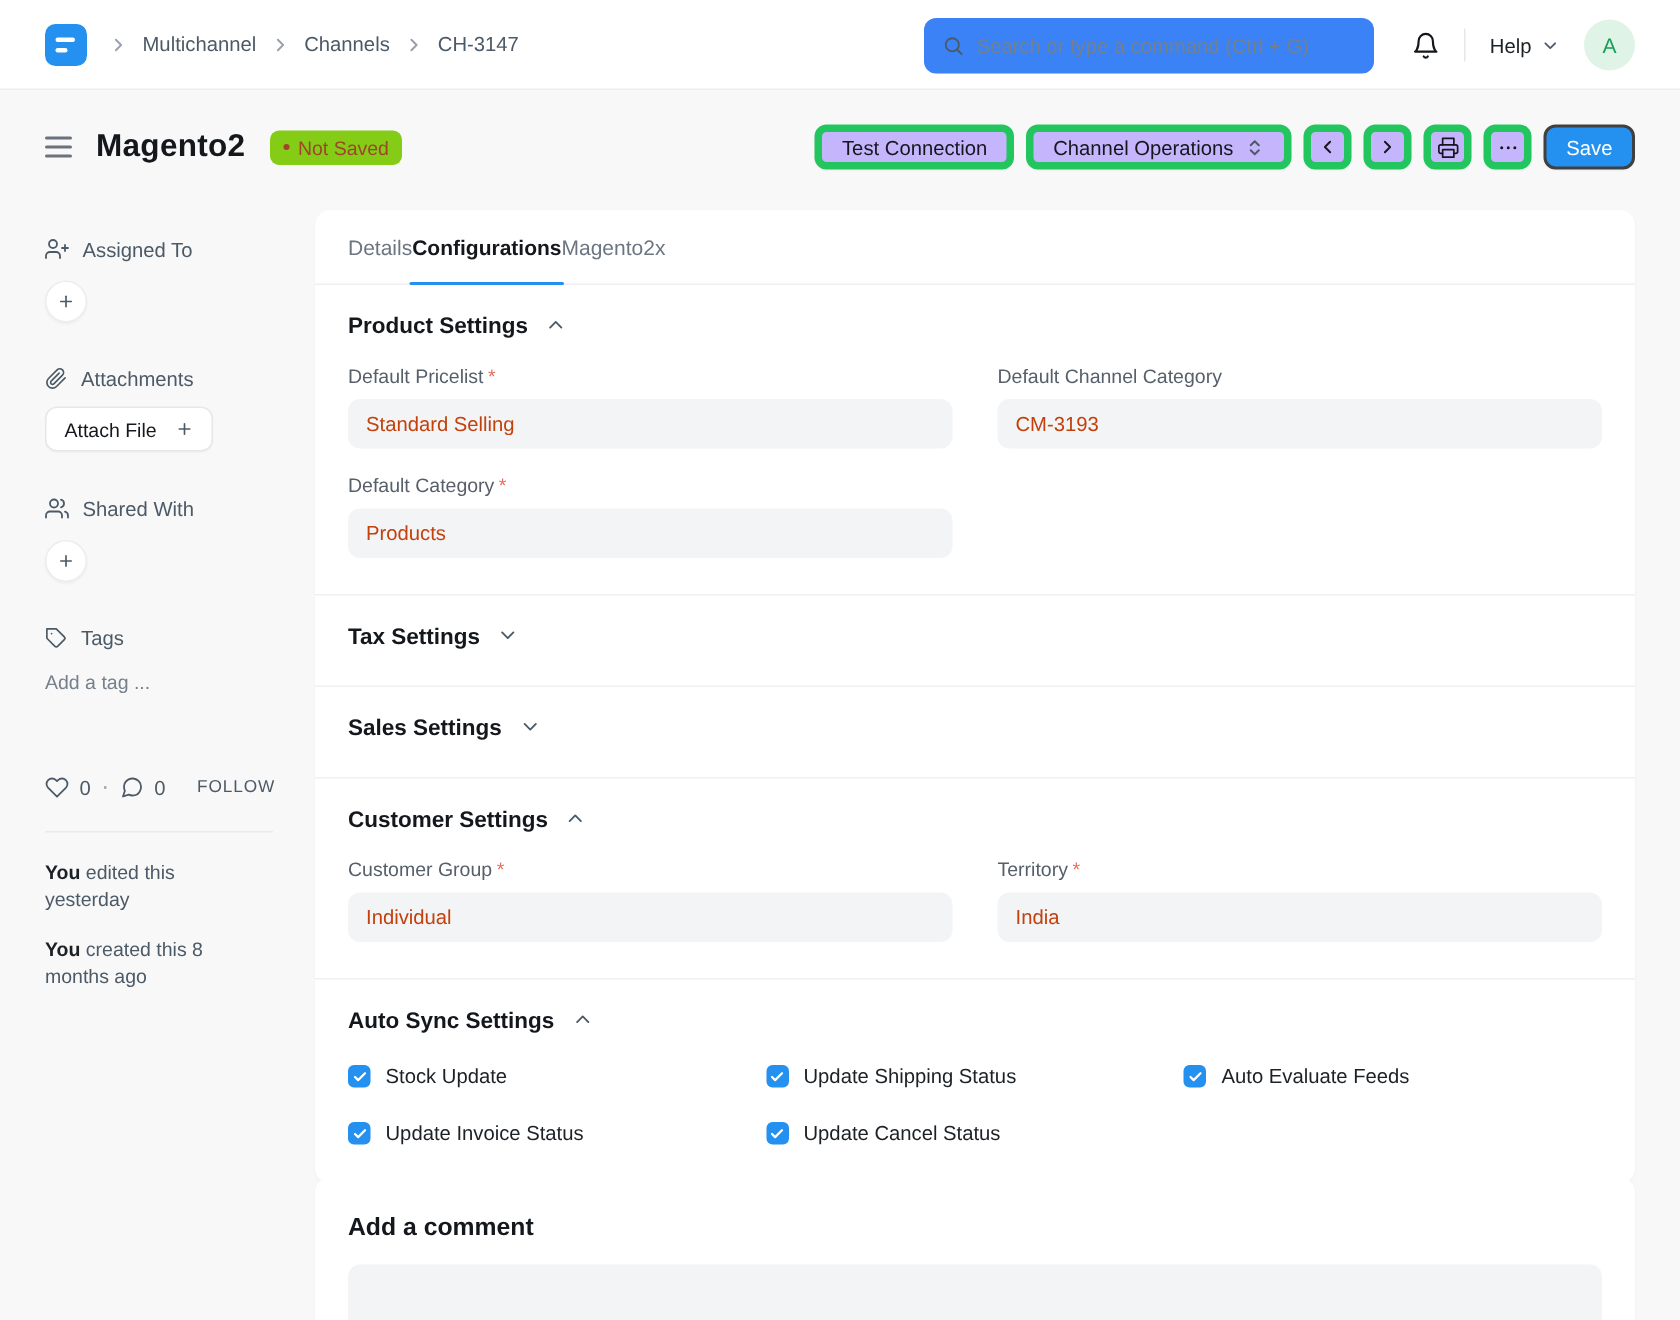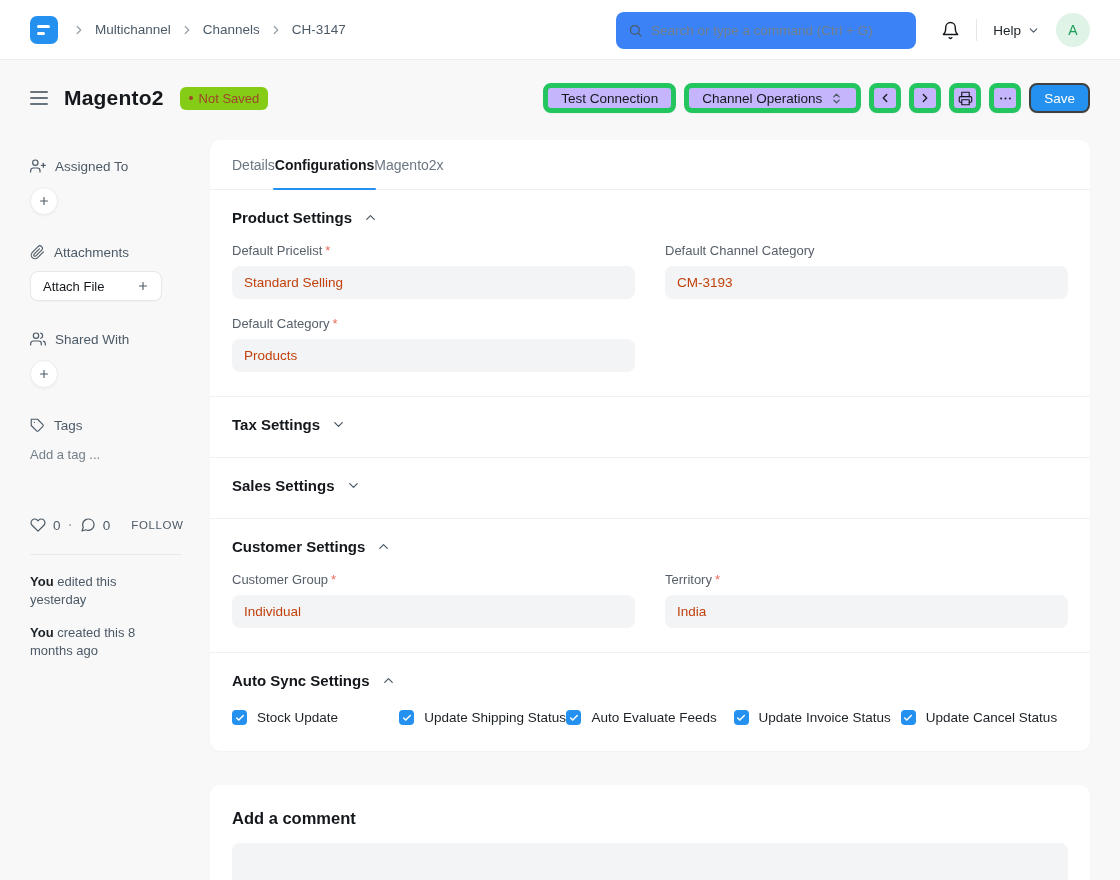--- a/index.html
+++ b/index.html
@@ -72,21 +72,21 @@
   
   .sidebar { position:absolute; left:30px; top:158px; width:152px; }
   .side-row { display:flex; align-items:center; gap:9px; color:#4c5a67; }
   .side-label { font-size:13.5px; color:#4c5a67; }
   .round-plus {
     width:28px; height:28px; border-radius:50%; background:#fff; border:1px solid #ededf0;
     box-shadow:0 1px 2px rgba(25,39,52,.05); display:flex; align-items:center; justify-content:center;
     color:#4c5a67; cursor:pointer; margin-top:13px;
   }
   .attach-btn {
-    margin-top:11px; width:132px; height:30px; background:#fff; border:1px solid #e5e8ea;
+    margin-top:11px; width:112px; height:30px; background:#fff; border:1px solid #e5e8ea;
     border-radius:8px; box-shadow:0 1px 1px rgba(25,39,52,.03);
     display:flex; align-items:center; justify-content:space-between; padding:0 12px;
     font-size:13px; color:#14181c; cursor:pointer;
   }
   .mt30 { margin-top:30px; }
   .add-tag { margin-top:14px; font-size:13px; color:#74808b; cursor:pointer; }
   .likes-row { margin-top:54px; display:flex; align-items:center; gap:7px; color:#4c5a67; }
   .likes-row .count { font-size:13.5px; color:#4c5a67; }
   .likes-row .mid-dot { color:#98a1ab; }
   .follow { margin-left:14px; font-size:11.5px; letter-spacing:.6px; color:#4c5a67; font-weight:500; cursor:pointer; }
@@ -104,31 +104,31 @@
     position:relative; display:flex; align-items:center; height:100%;
     font-size:14px; color:#6b7682; cursor:pointer;
   }
   .tab.active { color:#14181c; font-weight:700; }
   .tab.active::after {
     content:""; position:absolute; left:-2px; right:-2px; bottom:-1px; height:2px;
     background:#2490ef; border-radius:2px;
   }
   .section { padding:19px 22px 24px; }
   .section.bordered { border-top:1px solid #eef0f2; }
-  .section-head { display:flex; align-items:center; gap:11px; cursor:pointer; }
+  .section-head { display:flex; align-items:flex-start; gap:11px; cursor:pointer; }
   .section-title { font-size:15px; font-weight:700; color:#14181c; }
   .chev { color:#4c5a67; }
   .fields { display:grid; grid-template-columns:1fr 1fr; column-gap:30px; row-gap:17px; margin-top:17px; }
   .field-label { display:block; font-size:13px; color:#57606a; margin-bottom:8px; }
   .req { color:#e86c5d; margin-left:3px; }
   .field-input {
     width:100%; height:33px; background:#f3f4f6; border:none; border-radius:8px;
     padding:0 12px; font-size:13.5px; font-weight:500; color:#c2410c; font-family:inherit; outline:none;
   }
-  .checks { display:grid; grid-template-columns:1fr 1fr 1fr 1fr 1fr; row-gap:23px; margin-top:21px; padding-bottom:2px; }
+  .checks { display:grid; grid-template-columns:1fr 1fr 1fr; row-gap:23px; margin-top:21px; padding-bottom:2px; }
   .check-item { display:flex; align-items:center; gap:10px; font-size:13.5px; color:#1c2126; cursor:pointer; }
   .cb {
     width:15px; height:15px; border-radius:4px; background:#2490ef; flex:0 0 auto;
     display:flex; align-items:center; justify-content:center;
   }
 
   
   .comment-card {
     position:absolute; left:210px; top:785px; width:880px; height:220px;
     background:#fff; border-radius:10px; box-shadow:0 1px 2px rgba(25,39,52,.04);

